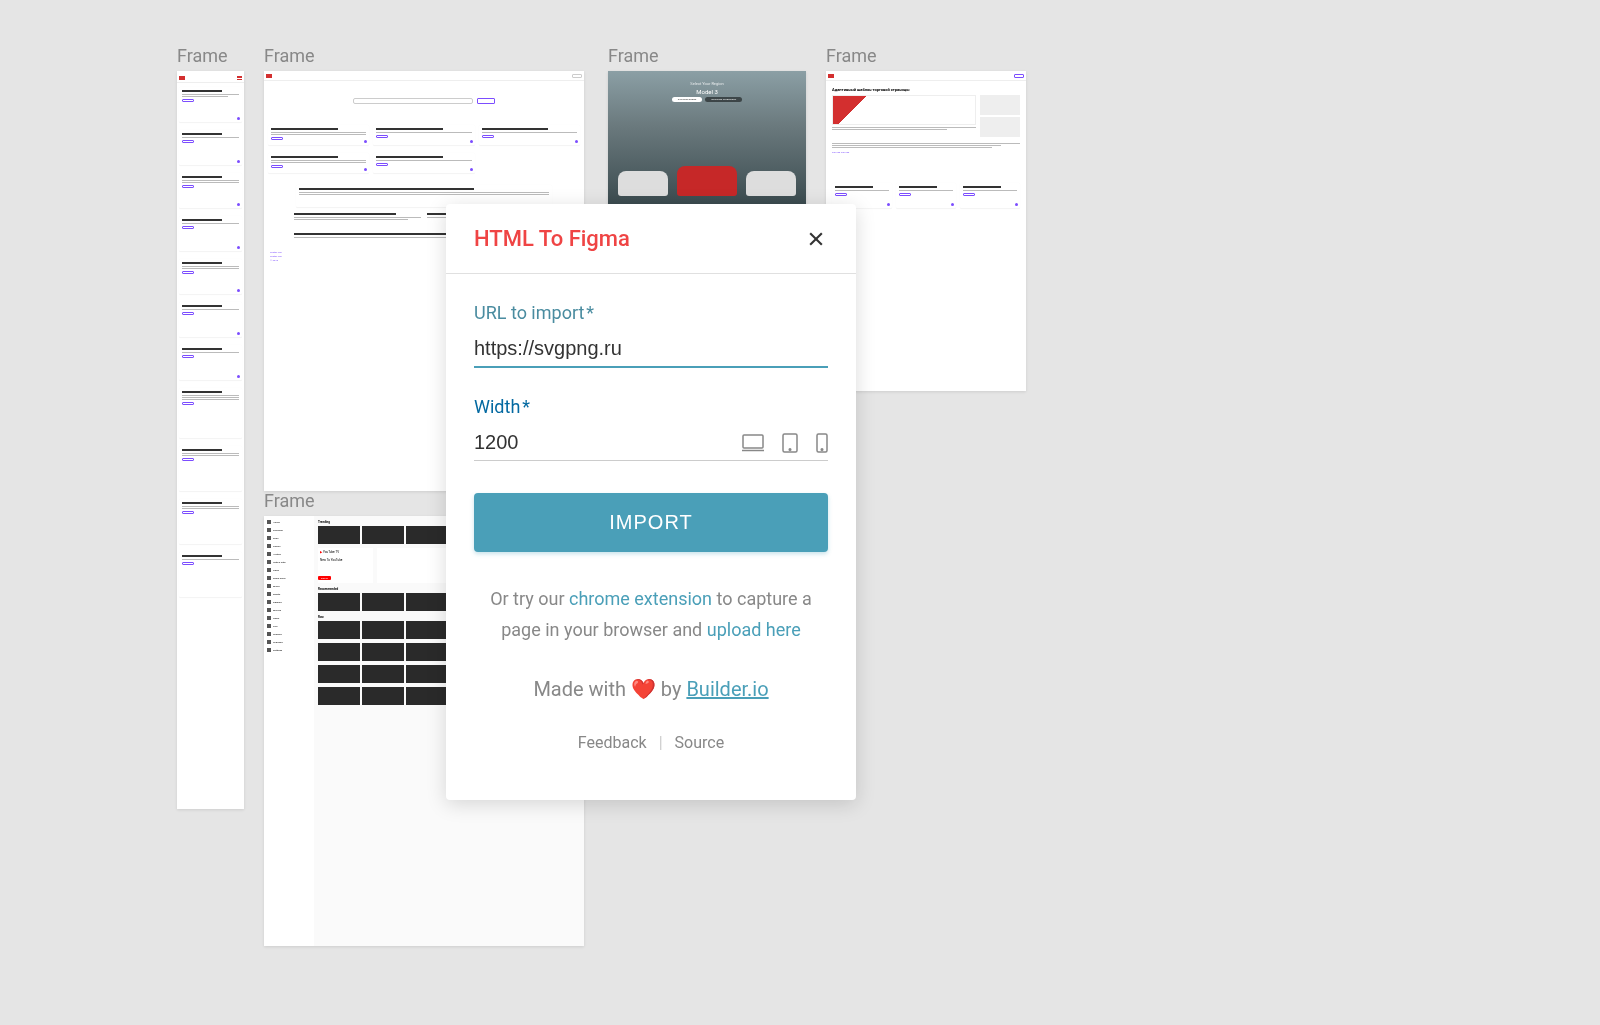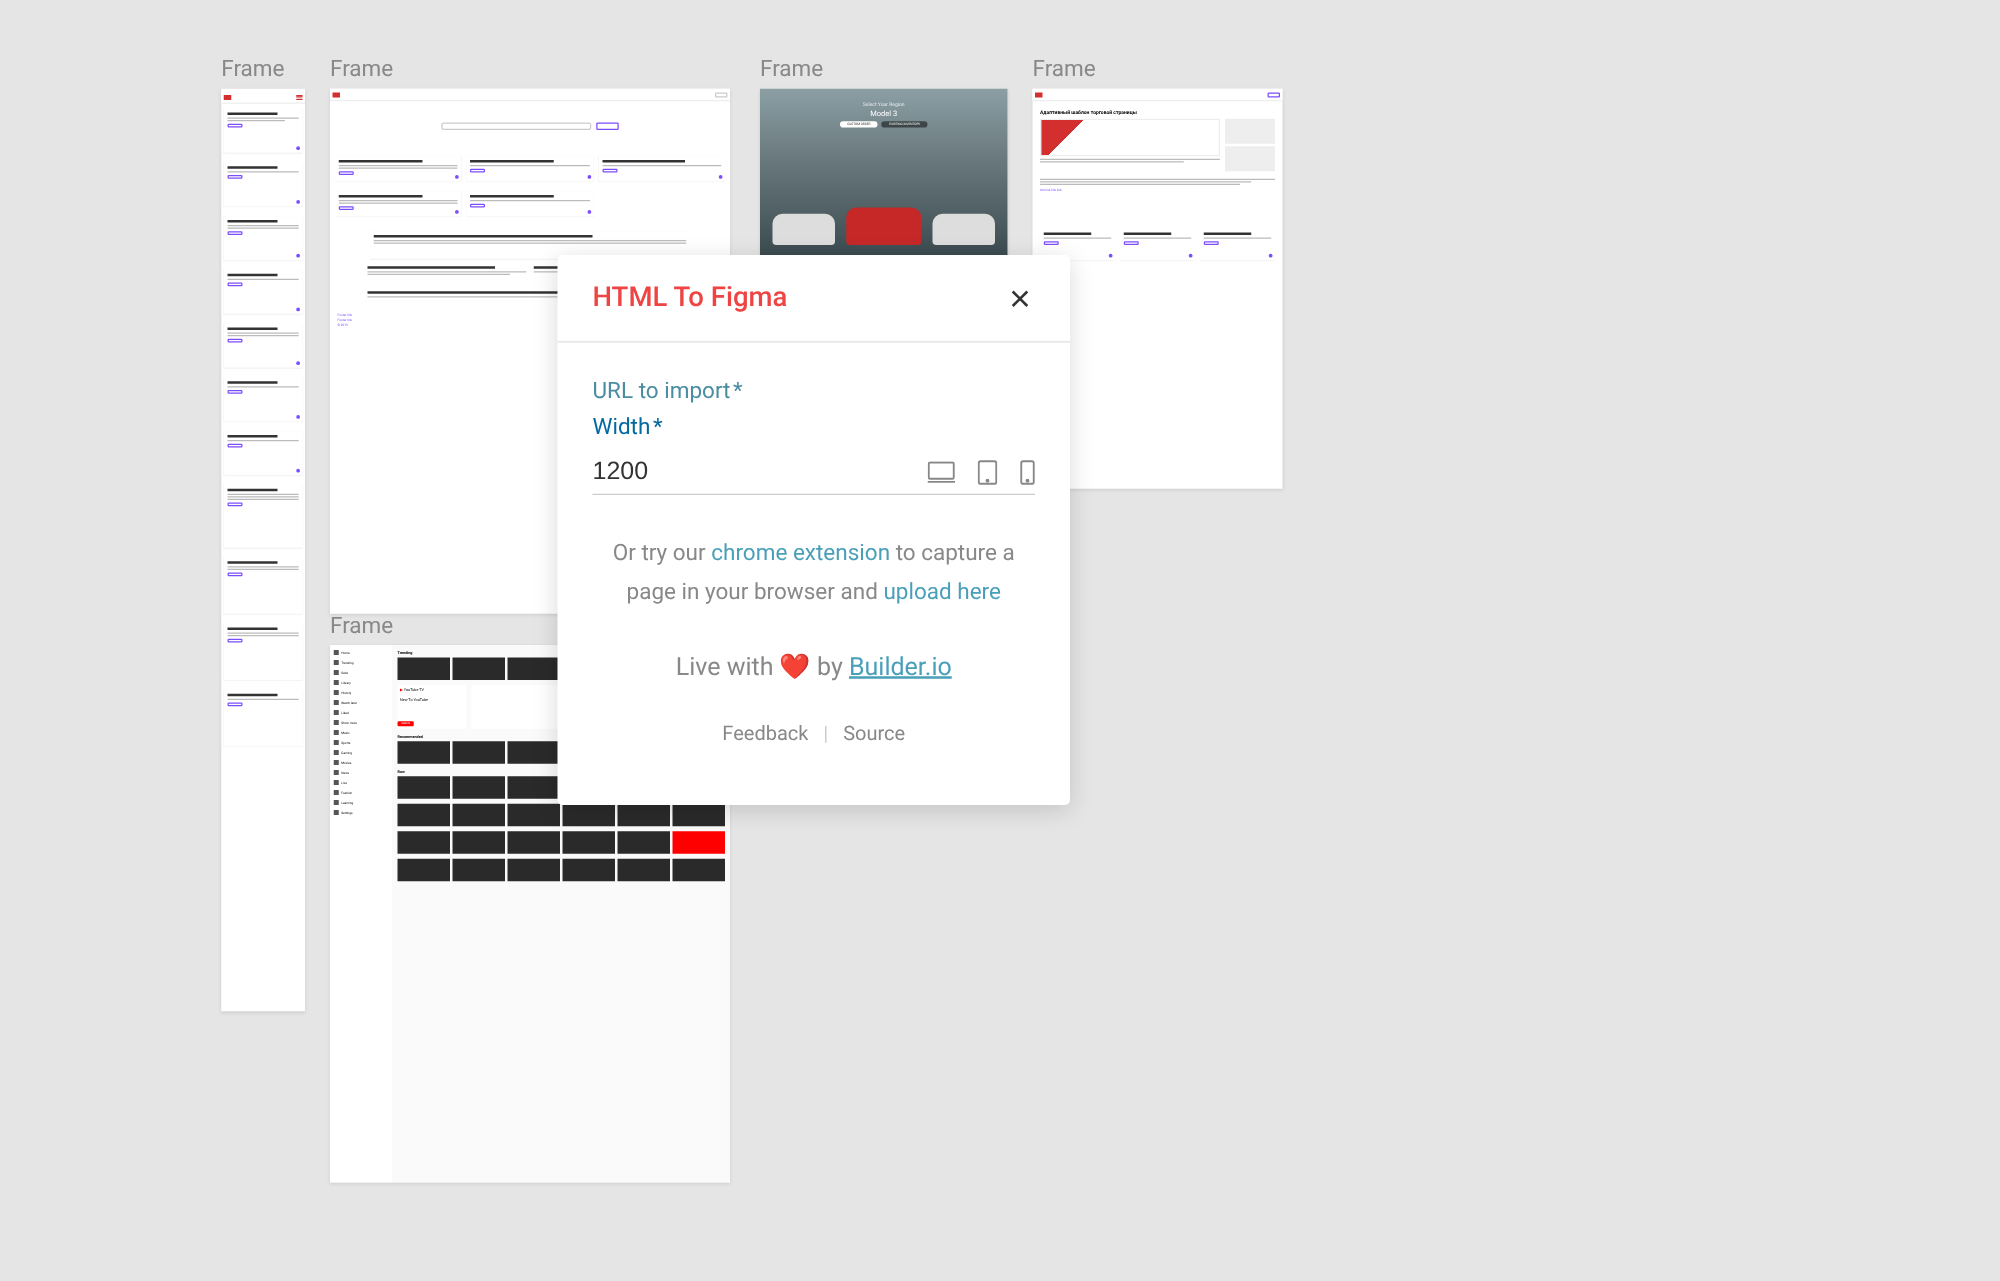--- a/index.html
+++ b/index.html
@@ -835,20 +835,23 @@
           <line x1="5" y1="5" x2="19" y2="19"></line>
           <line x1="19" y1="5" x2="5" y2="19"></line>
         </svg>
       </div>
     </div>
     <div class="modal-body">
 
       <label class="field-label">
         <span>URL to import</span><span class="required">*</span>
       </label>
+      <div class="input-row">
+        <input type="text" class="text-input" value="https://svgpng.ru" style="">
+      </div>
 
       <label class="field-label gray">
         <span>Width</span><span class="required">*</span>
       </label>
       <div class="width-row width-row-wrap">
         <input type="text" class="width-input" value="1200" style="">
         <div class="device-icons">
           <div class="device-icon">
             <svg width="22" height="18" viewBox="0 0 22 18" fill="none" stroke="#888" stroke-width="1.5">
               <rect x="1" y="1" width="20" height="13" rx="1"></rect>
@@ -863,27 +866,28 @@
           </div>
           <div class="device-icon">
             <svg width="12" height="20" viewBox="0 0 12 20" fill="none" stroke="#888" stroke-width="1.5">
               <rect x="1" y="1" width="10" height="18" rx="1.5"></rect>
               <circle cx="6" cy="16.5" r="0.8" fill="#888"></circle>
             </svg>
           </div>
         </div>
       </div>
 
+      <button class="import-btn">IMPORT</button>
 
       <div class="helper-text">
         <span>Or try our </span><a href="#">chrome extension</a><span> to capture a page in your browser and </span><a href="#">upload here</a>
       </div>
 
       <div class="credit-text">
-        <span>Live with </span><span class="heart">❤️</span><span> by </span><a href="#">Builder.io</a>
+        <span>Made with </span><span class="heart">❤️</span><span> by </span><a href="#">Builder.io</a>
       </div>
 
       <div class="footer-links">
         <span>Feedback</span>
         <span class="footer-sep">|</span>
         <span>Source</span>
       </div>
 
     </div>
   </div>

